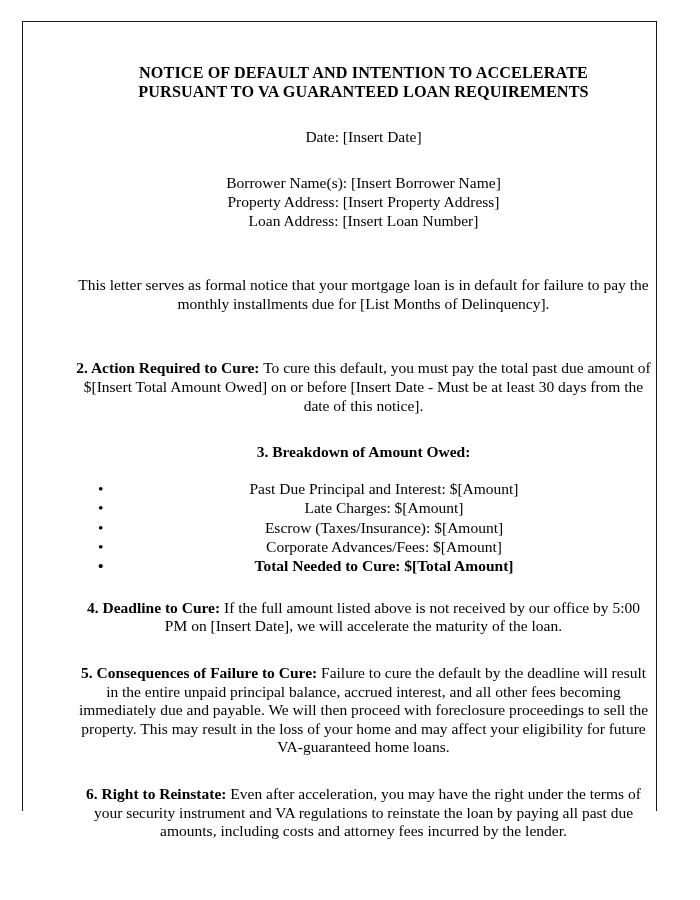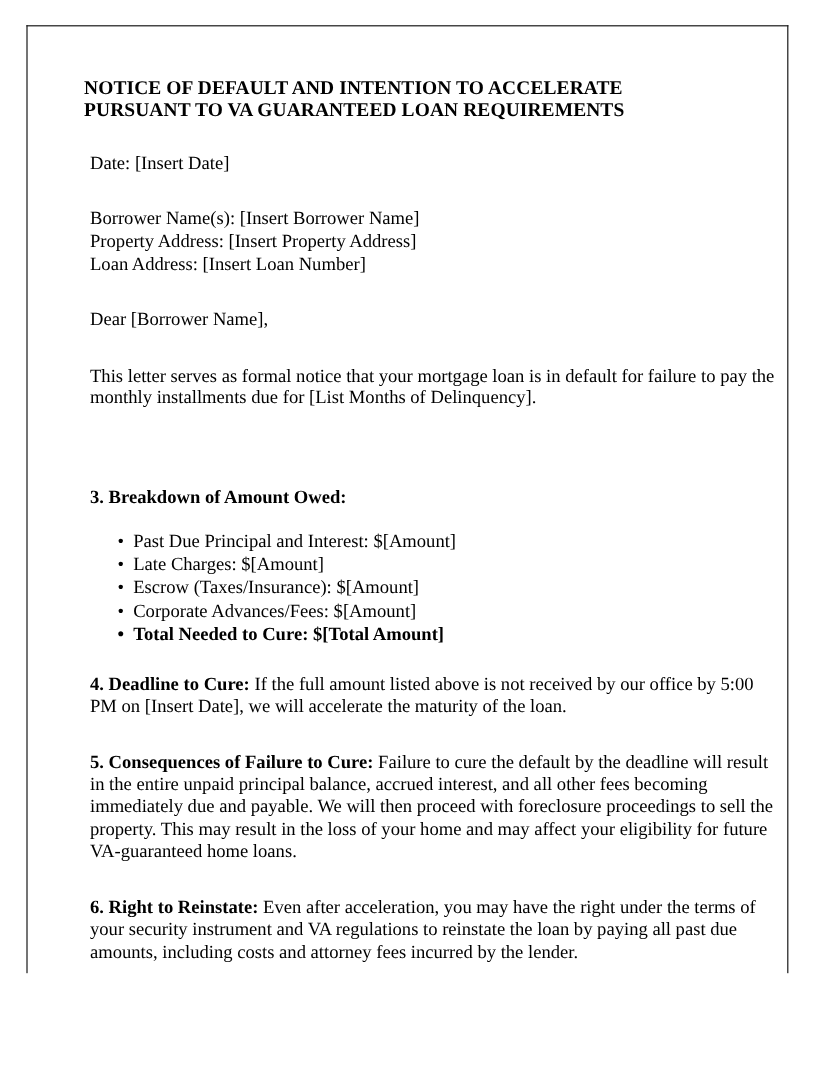--- a/index.html
+++ b/index.html
@@ -31,21 +31,21 @@
     background: #ffffff;
   }
 
   #page-body {
     position: absolute;
     left: 47px;
     top: 42px;
     width: 587px;
     font-size: 15.5px;
     line-height: 18.6px;
-    text-align: left;
+    text-align: center;
   }
 
   .doc-title {
     font-weight: bold;
     font-size: 16.2px;
     line-height: 19.4px;
     margin: 0 0 0 0;
     letter-spacing: 0.1px;
   }
   .doc-title .title-line { display: block; }
@@ -104,31 +104,31 @@
     <div class="gap-md"></div>
 
     <div class="para">
       <span class="addr-line">Borrower Name(s): [Insert Borrower Name]</span>
       <span class="addr-line">Property Address: [Insert Property Address]</span>
       <span class="addr-line">Loan Address: [Insert Loan Number]</span>
     </div>
 
     <div class="gap-md"></div>
 
-    <p class="para">Dear [Borrower Name],</p>
 
     <div class="gap-md"></div>
 
     <p class="para">This letter serves as formal notice that your mortgage loan is in default for failure to pay the monthly installments due for [List Months of Delinquency].</p>
 
     <div class="gap-md"></div>
 
 
     <div class="gap-md"></div>
 
+    <p class="para"><span class="lead">2. Action Required to Cure:</span><span> To cure this default, you must pay the total past due amount of $[Insert Total Amount Owed] on or before [Insert Date - Must be at least 30 days from the date of this notice].</span></p>
 
     <div class="gap-md"></div>
 
     <p class="para"><span class="lead">3. Breakdown of Amount Owed:</span></p>
 
     <div class="gap-sm"></div>
 
     <ul class="breakdown">
       <li><span>Past Due Principal and Interest: $[Amount]</span></li>
       <li><span>Late Charges: $[Amount]</span></li>

